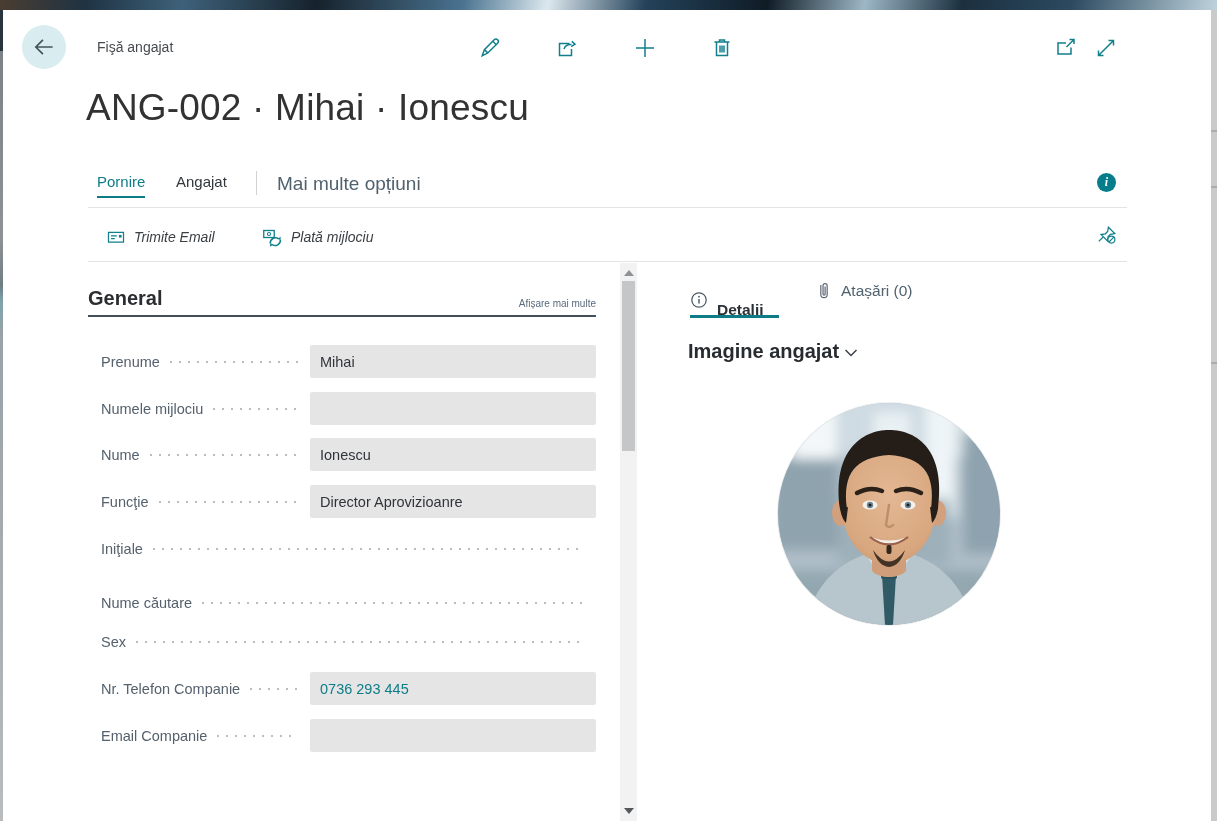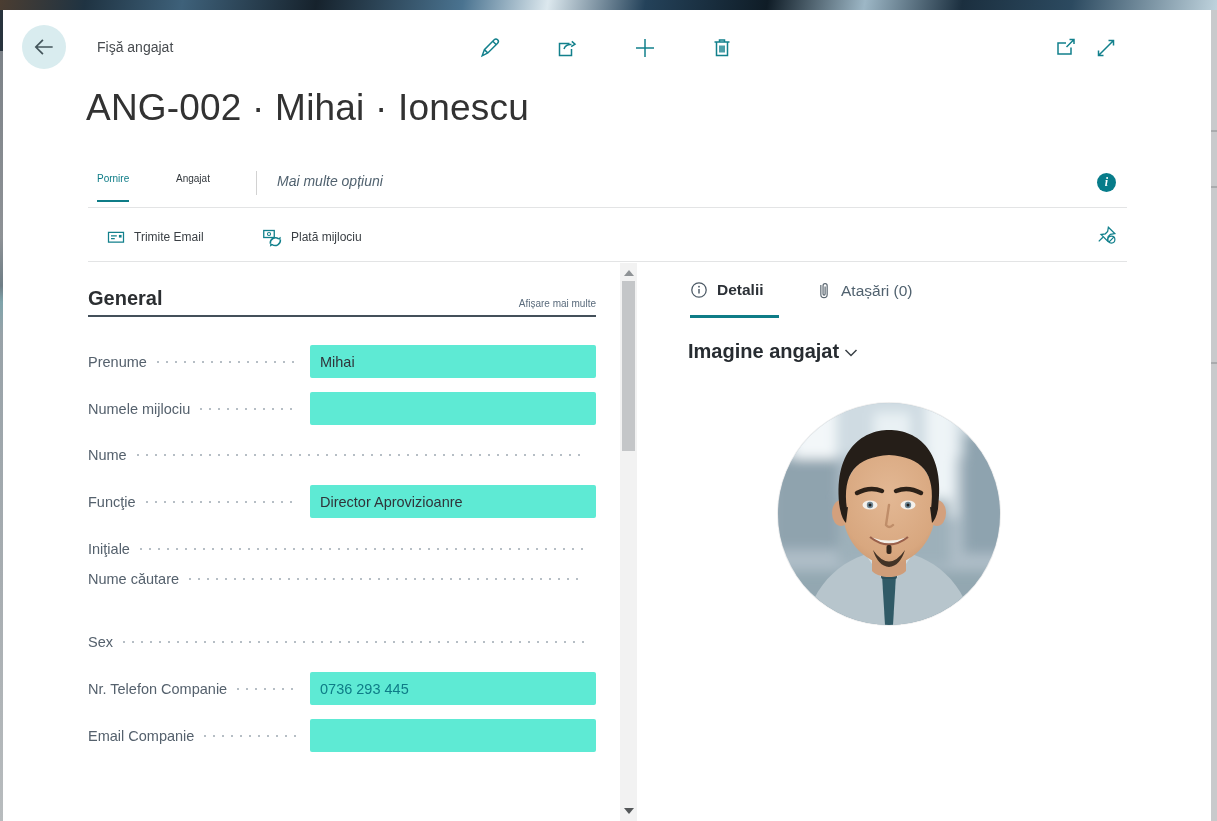--- a/index.html
+++ b/index.html
@@ -17,57 +17,57 @@
   .card { position:absolute; left:3px; top:10px; width:1208px; height:811px; background:#ffffff; }
 
   
   .back-btn { position:absolute; left:22px; top:25px; width:44px; height:44px; border-radius:50%;
     background:#d9ecef; display:flex; align-items:center; justify-content:center; cursor:pointer; }
   .caption { position:absolute; left:97px; top:39px; font-size:14px; color:#474b4f; }
   .tool-ic { position:absolute; top:35px; width:26px; height:26px; display:flex; align-items:center; justify-content:center; cursor:pointer; }
   .page-title { position:absolute; left:86px; top:87px; font-size:37px; font-weight:300; color:#323232; letter-spacing:.2px; white-space:nowrap; }
 
   
-  .tab { position:absolute; top:173px; font-size:10px; cursor:pointer; padding-bottom:16px; }
+  .tab { position:absolute; top:173px; font-size:15px; cursor:pointer; padding-bottom:6px; }
   .tab.active { color:#0e7c87; border-bottom:2px solid #0e7c87; }
   .tab.plain { color:#32373c; }
   .tab-sep { position:absolute; left:256px; top:171px; width:1px; height:24px; background:#d2d2d2; }
-  .more-options { position:absolute; left:277px; top:173px; font-size:14px; color:#51626f; cursor:pointer;font-style:italic; }
+  .more-options { position:absolute; left:277px; top:173px; font-size:19px; color:#51626f; cursor:pointer; }
   .info-badge { position:absolute; left:1097px; top:173px; width:19px; height:19px; border-radius:50%;
     background:#077c8a; color:#fff; font-size:12px; font-weight:700; display:flex; align-items:center; justify-content:center;
     font-family:"Liberation Serif","DejaVu Serif",serif; font-style:italic; cursor:pointer; }
   .hrule { position:absolute; left:88px; width:1039px; height:1px; background:#e3e4e5; }
 
   
-  .action-item { position:absolute; top:223px; height:28px; display:flex; align-items:center; gap:8px; cursor:pointer; font-size:12px; color:#3a3f44; }
+  .action-item { position:absolute; top:223px; height:28px; display:flex; align-items:center; gap:8px; cursor:pointer; font-size:14px; color:#3a3f44;font-style:italic; }
   .pin-btn { position:absolute; left:1094px; top:222px; width:26px; height:26px; display:flex; align-items:center; justify-content:center; cursor:pointer; }
 
   
   .general-head { position:absolute; left:88px; top:287px; font-size:20px; font-weight:700; color:#2b2e31; cursor:pointer; }
   .show-more-wrap { position:absolute; left:88px; top:293px; width:508px; text-align:right; }
   .show-more { font-size:10px; color:#5a6b7c; cursor:pointer; }
   .general-rule { position:absolute; left:88px; top:315px; width:508px; height:2px; background:#44505a; }
 
   .field-row { position:absolute; left:88px; width:508px; height:33px; display:flex; align-items:center; }
-  .field-label { font-size:14.5px; color:#55616d; white-space:nowrap; }
+  .field-label { font-size:14.5px; color:#55616d; white-space:nowrap;margin-left:13px; }
   .leader { flex:1; height:2px; margin:0 12px 0 10px;
     background-image:repeating-linear-gradient(90deg,#b6bec5 0 2px,transparent 2px 9px); }
-  .value-box { flex:0 0 286px; height:33px; background:#5eead4; border-radius:2px;
+  .value-box { flex:0 0 286px; height:33px; background:#e5e5e5; border-radius:2px;
     display:flex; align-items:center; padding:0 10px; font-size:14.5px; color:#30343a; overflow:hidden; white-space:nowrap; }
   .value-box .link { color:#0e7c87; }
 
   
   .scrollbar { position:absolute; left:620px; top:263px; width:17px; height:558px; background:#f2f2f2; }
   .scroll-thumb { position:absolute; left:2px; top:18px; width:13px; height:170px; background:#c4c6c8; cursor:pointer; }
   .tri-up { position:absolute; left:4px; top:7px; width:0; height:0; border-left:5px solid transparent; border-right:5px solid transparent; border-bottom:6px solid #8f9396; cursor:pointer; }
   .tri-down { position:absolute; left:4px; bottom:7px; width:0; height:0; border-left:5px solid transparent; border-right:5px solid transparent; border-top:6px solid #55585a; cursor:pointer; }
 
   
   .fb-tab { position:absolute; top:281px; display:flex; align-items:center; gap:9px; cursor:pointer; font-size:15.5px; }
-  .fb-tab .lbl-active { color:#2b3036; font-weight:700; }
+  .fb-tab .lbl-active { color:#2b3036; font-weight:700;margin-top:20px; }
   .fb-tab .lbl-idle { color:#51626f; }
   .fb-underline { position:absolute; left:690px; top:315px; width:89px; height:3px; background:#0e7c87; }
   .fb-section-head { position:absolute; left:688px; top:339px; font-size:20px; font-weight:700; color:#272c31; cursor:pointer; display:flex; align-items:center; gap:2px; }
   .avatar { position:absolute; left:778px; top:403px; width:222px; height:222px; border-radius:50%; overflow:hidden; box-shadow:0 0 0 1px rgba(0,0,0,.07); }
 </style>
 </head>
 <body>
 
 <div class="top-photo-strip"></div>
 <div class="left-edge-strip"></div>
@@ -171,33 +171,36 @@
 <div class="field-row" style="top:392px">
   <span class="field-label">Numele mijlociu</span>
   <span class="leader"></span>
   <div class="value-box">
       <span></span>
     </div>
 </div>
 <div class="field-row" style="top:438px">
   <span class="field-label">Nume</span>
   <span class="leader"></span>
+  <div class="value-box">
+      <span>Ionescu</span>
+    </div>
 </div>
 <div class="field-row" style="top:485px">
   <span class="field-label">Funcţie</span>
   <span class="leader"></span>
   <div class="value-box">
       <span>Director Aprovizioanre</span>
     </div>
 </div>
 <div class="field-row" style="top:532px">
   <span class="field-label">Iniţiale</span>
   <span class="leader"></span>
 </div>
-<div class="field-row" style="top:562px">
+<div class="field-row" style="top:586px">
   <span class="field-label">Nume căutare</span>
   <span class="leader"></span>
 </div>
 <div class="field-row" style="top:625px">
   <span class="field-label">Sex</span>
   <span class="leader"></span>
 </div>
 <div class="field-row" style="top:672px">
   <span class="field-label">Nr. Telefon Companie</span>
   <span class="leader"></span>

